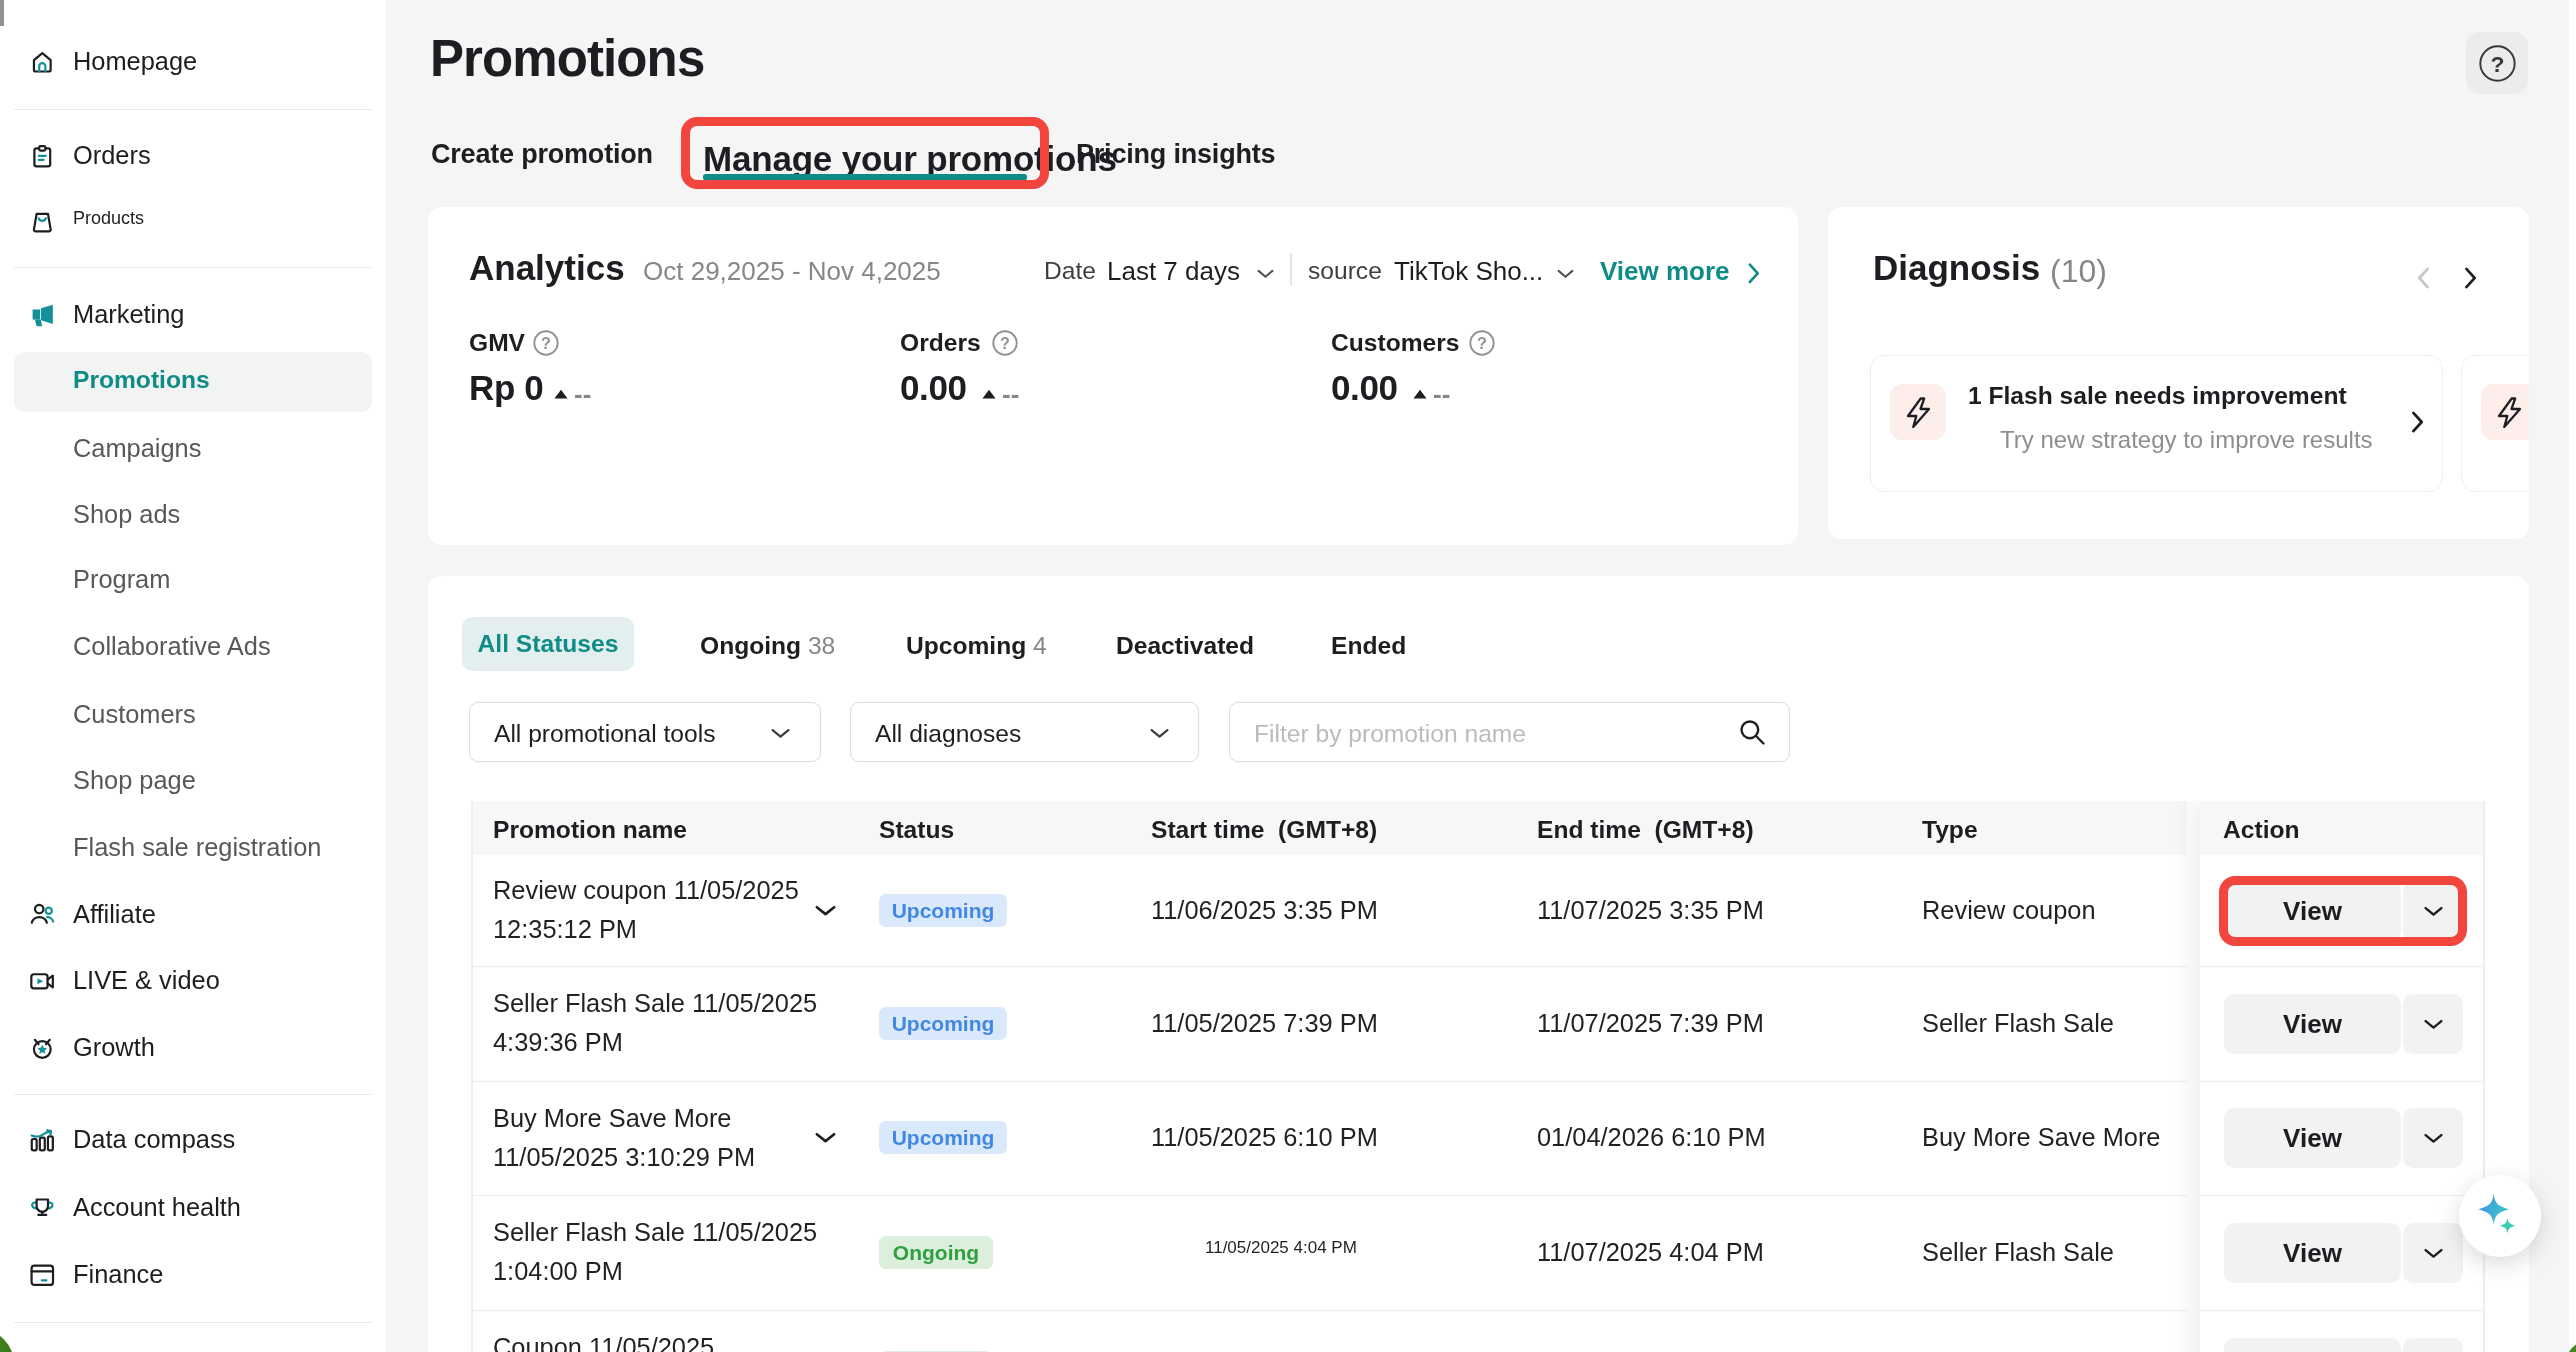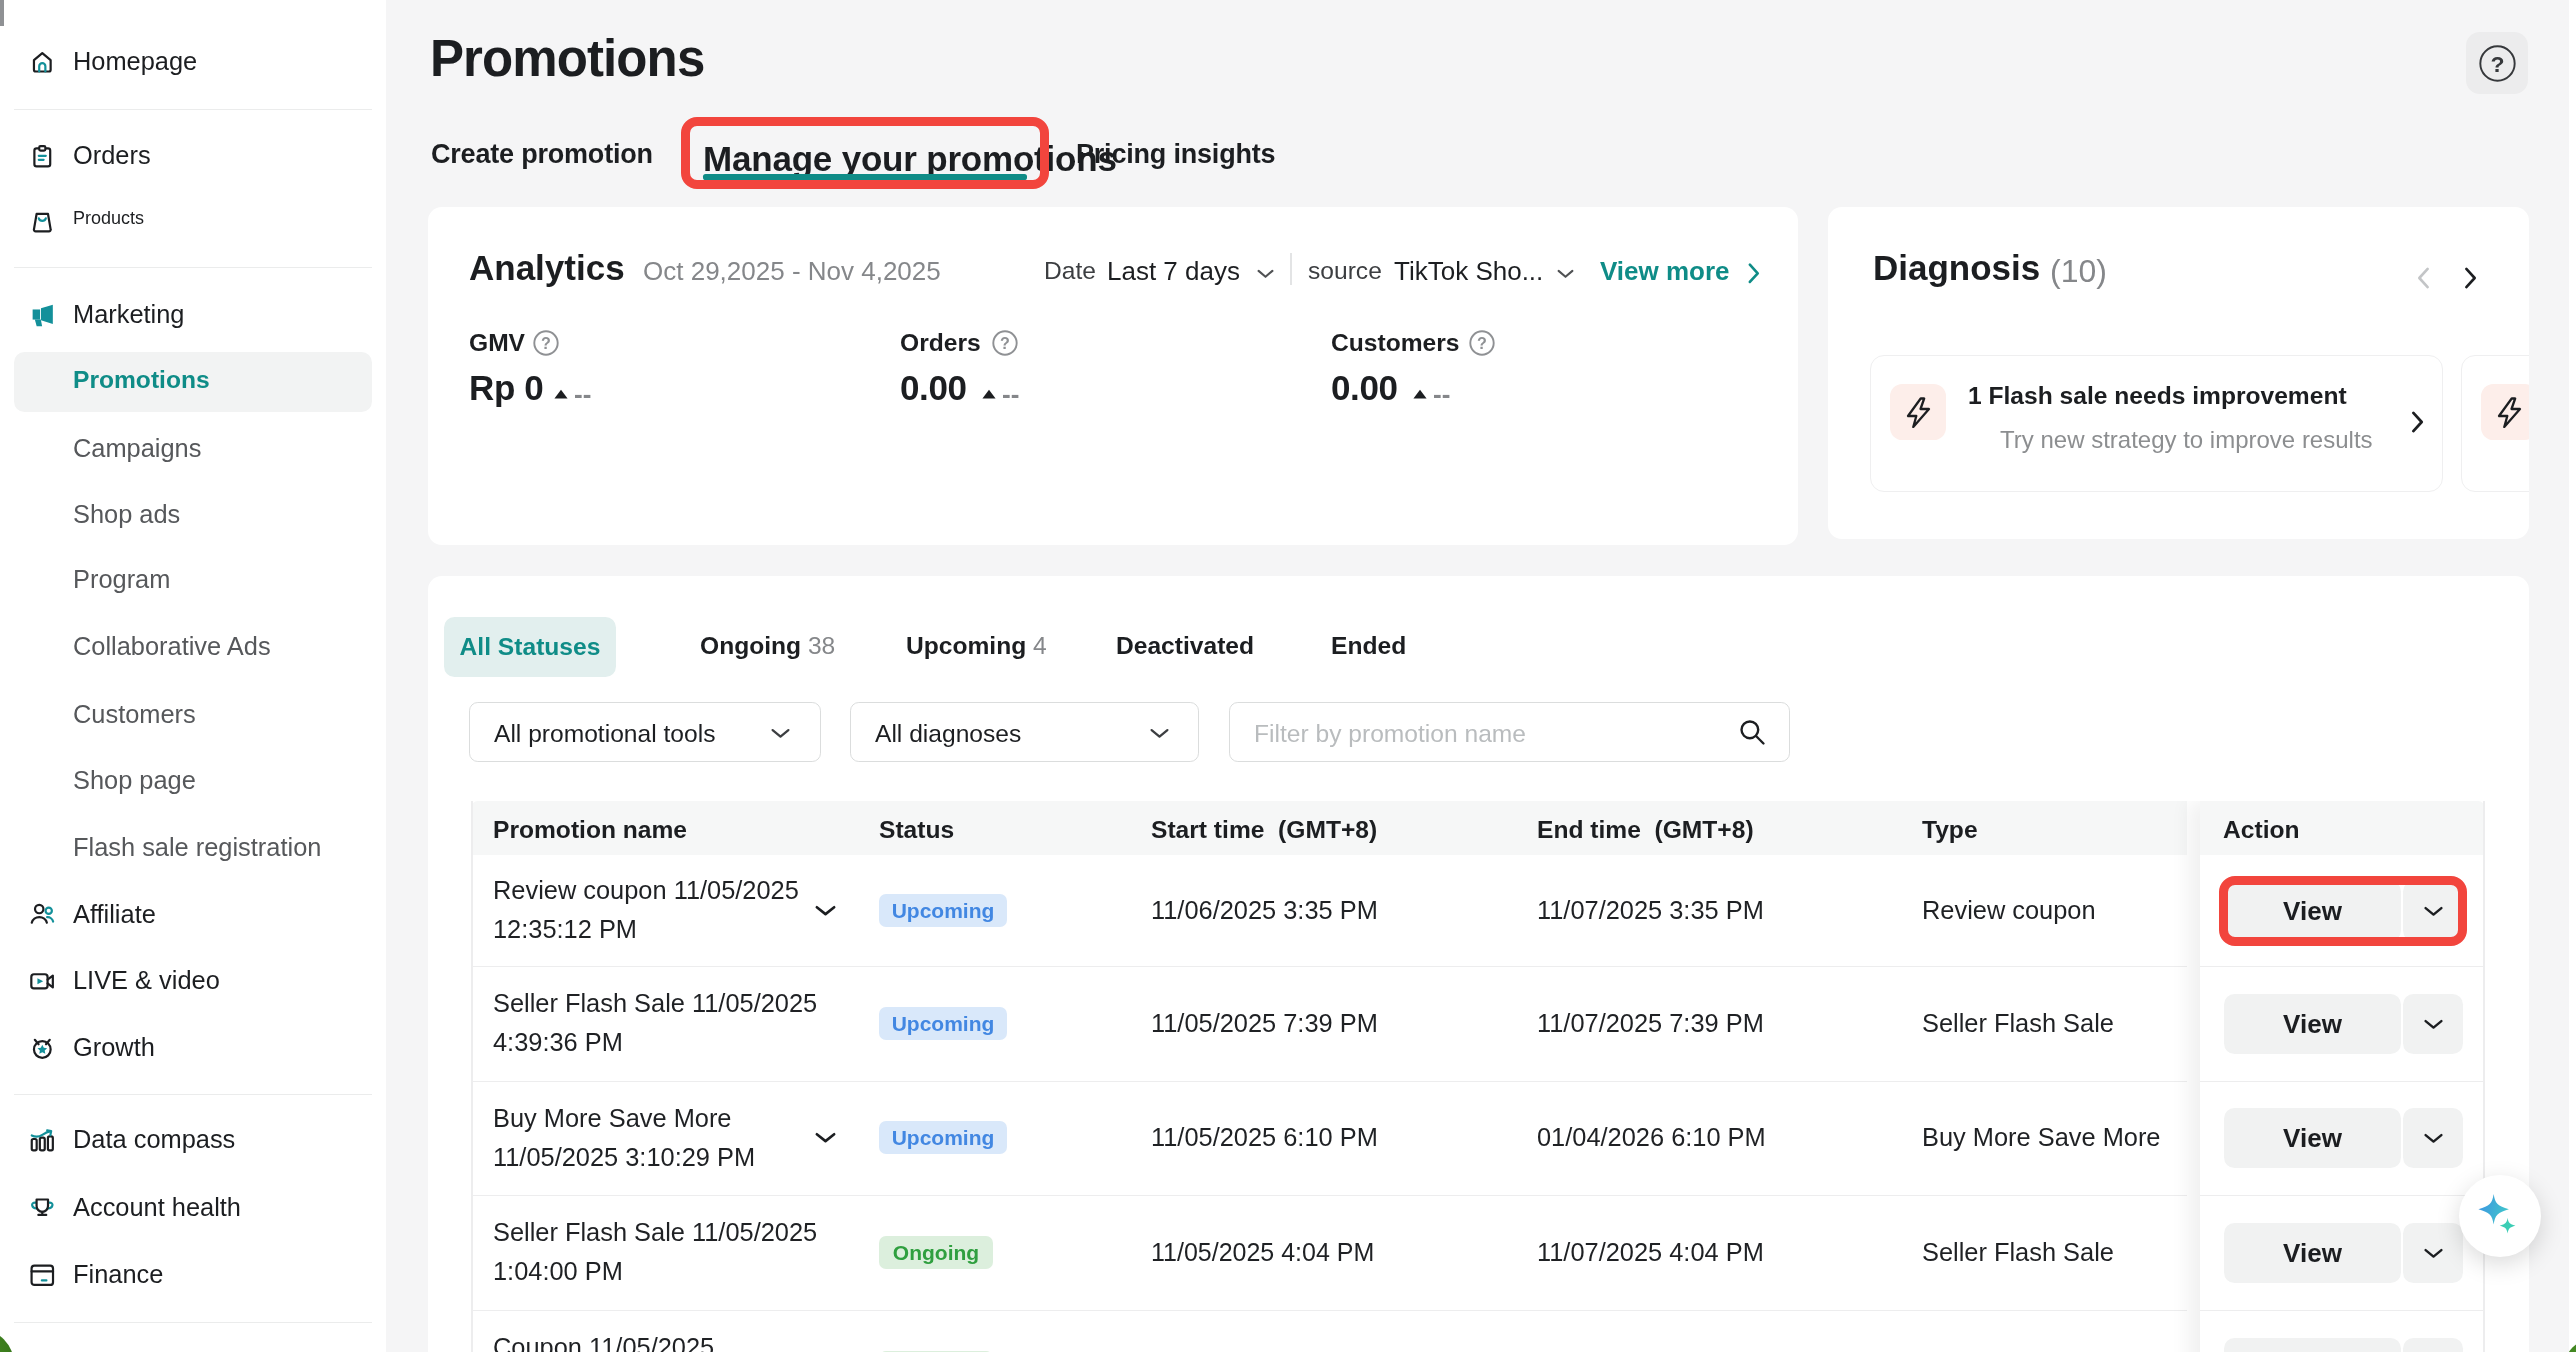--- a/index.html
+++ b/index.html
@@ -169,21 +169,21 @@
     </div>
     <div class="abs" style="left:633px;top:148px;width:573px;height:137px;border:1.8px solid #efeff0;border-radius:14px;">
       <div class="abs" style="left:19px;top:28px;width:56px;height:56px;background:#fdeeea;border-radius:12.3px;display:flex;align-items:center;justify-content:center;">
         <svg style="" width="35" height="35" viewBox="0 0 40 40" fill="none">
           <path d="M22.5 4 L8 24 h9.5 L14 36.5 L32 16 h-9.7 L26.5 4 Z" stroke="#1c1e21" stroke-width="2.6" stroke-linejoin="round" fill="none"></path>
         </svg>
       </div>
     </div>
   </div>
 <div class="card" style="left:428px;top:576px;width:2101px;height:877px;"></div>
-<div class="abs" style="left:444px;top:617px;width:172px;height:60px;background:#e2efee;border-radius:10.5px;display:flex;align-items:center;justify-content:center;font-size:24.6px;font-weight:bold;color:#0f8c87;">All Statuses</div>
+<div class="abs" style="left:462px;top:617px;width:172px;height:54px;background:#e2efee;border-radius:10.5px;display:flex;align-items:center;justify-content:center;font-size:24.6px;font-weight:bold;color:#0f8c87;">All Statuses</div>
 <div class="abs" style="left:700px;top:632px;font-size:24.6px;font-weight:bold;">Ongoing <span style="font-weight:normal;color:#85878a;">38</span></div>
 <div class="abs" style="left:906px;top:632px;font-size:24.6px;font-weight:bold;">Upcoming <span style="font-weight:normal;color:#85878a;">4</span></div>
 <div class="abs" style="left:1116px;top:632px;font-size:24.6px;font-weight:bold;">Deactivated</div>
 <div class="abs" style="left:1331px;top:632px;font-size:24.6px;font-weight:bold;">Ended</div>
 <div class="abs" style="left:469px;top:702px;width:352px;height:60px;border:1.8px solid #dbdddd;border-radius:8.8px;"></div>
 <div class="abs" style="left:494px;top:720px;font-size:24.6px;">All promotional tools</div>
 <div class="abs" style="left:770px;top:726px;"><svg style="" width="21" height="12.3" viewBox="0 0 24 14" fill="none">
       <path d="M3 3.5 L12.0 10.92 L21 3.5" stroke="#3c3e41" stroke-width="2.6" stroke-linecap="round" stroke-linejoin="round"></path>
     </svg></div>
 <div class="abs" style="left:850px;top:702px;width:349px;height:60px;border:1.8px solid #dbdddd;border-radius:8.8px;"></div>
@@ -224,21 +224,21 @@
 <div class="abs" style="left:814px;top:1131px;"><svg style="" width="23" height="13" viewBox="0 0 26 15" fill="none">
       <path d="M3 3.75 L13.0 11.700000000000001 L23 3.75" stroke="#1c1e21" stroke-width="3" stroke-linecap="round" stroke-linejoin="round"></path>
     </svg></div>
 <div class="abs" style="left:879px;top:1121px;width:128px;height:33px;border-radius:7px;background:#d9e8fa;color:#4287e2;display:flex;align-items:center;justify-content:center;font-size:21px;font-weight:bold;">Upcoming</div>
 <div class="abs" style="left:1151px;top:1123px;font-size:25.4px;color:#1f2124;">11/05/2025 6:10 PM</div>
 <div class="abs" style="left:1537px;top:1123px;font-size:25.4px;color:#1f2124;">01/04/2026 6:10 PM</div>
 <div class="abs" style="left:1922px;top:1123px;font-size:25.4px;color:#1f2124;">Buy More Save More</div>
 <div class="abs" style="left:471px;top:1310px;width:1716px;height:0;border-top:1.8px solid #ededee;"></div>
 <div class="abs" style="left:493px;top:1213px;font-size:25.4px;line-height:39px;color:#1f2124;">Seller Flash Sale 11/05/2025<br>1:04:00 PM</div>
 <div class="abs" style="left:879px;top:1236px;width:114px;height:33px;border-radius:7px;background:#dcefdd;color:#2f9f3f;display:flex;align-items:center;justify-content:center;font-size:21px;font-weight:bold;">Ongoing</div>
-<div class="abs" style="left:1151px;top:1238px;font-size:25px;color:#1f2124;">11/05/2025 4:04 PM</div>
+<div class="abs" style="left:1205px;top:1238px;font-size:17px;color:#1f2124;">11/05/2025 4:04 PM</div>
 <div class="abs" style="left:1537px;top:1238px;font-size:25.4px;color:#1f2124;">11/07/2025 4:04 PM</div>
 <div class="abs" style="left:1922px;top:1238px;font-size:25.4px;color:#1f2124;">Seller Flash Sale</div>
 
 <div class="abs" style="left:493px;top:1328px;font-size:25.4px;line-height:39px;color:#1f2124;">Coupon 11/05/2025<br>1:02:00 PM</div>
 <div class="abs" style="left:879px;top:1351px;width:114px;height:33px;border-radius:7px;background:#dcefdd;color:#2f9f3f;display:flex;align-items:center;justify-content:center;font-size:21px;font-weight:bold;">Ongoing</div>
 
 <div class="abs" style="left:2200px;top:801px;width:285px;height:639px;background:#fff;box-shadow:-12.3px 0 19px rgba(0,0,0,0.06);clip-path:inset(0 0 0 -35px);"></div>
 <div class="abs" style="left:2200px;top:801px;width:285px;height:54px;background:#f6f7f7;border-radius:0 7px 0 0;"></div>
 <div class="abs" style="left:2223px;top:816px;font-size:24.6px;font-weight:bold;">Action</div>
 <div class="abs" style="left:2200px;top:966px;width:285px;height:0;border-top:1.8px solid #ededee;"></div>

